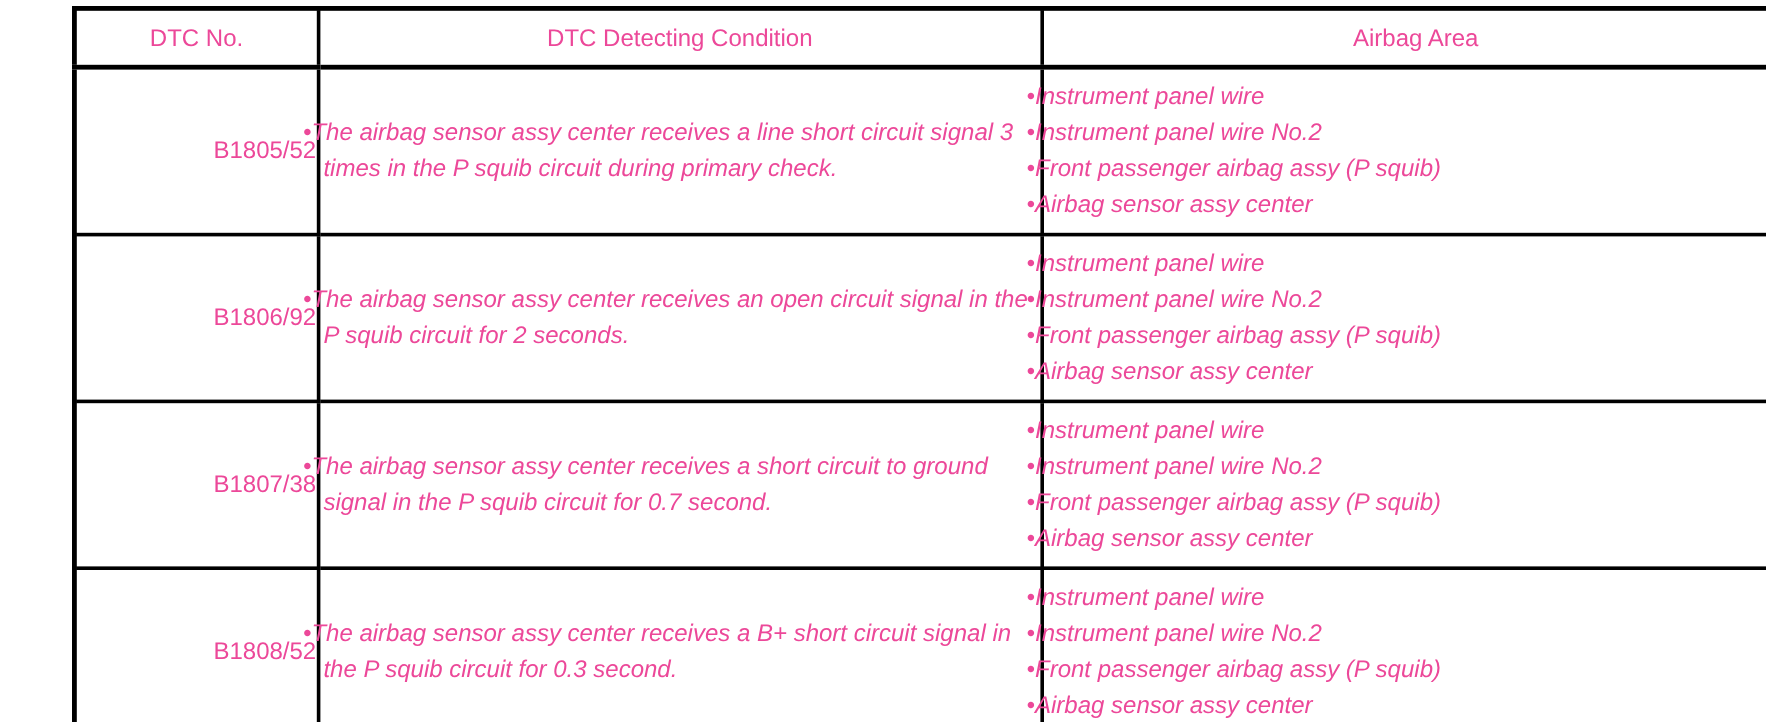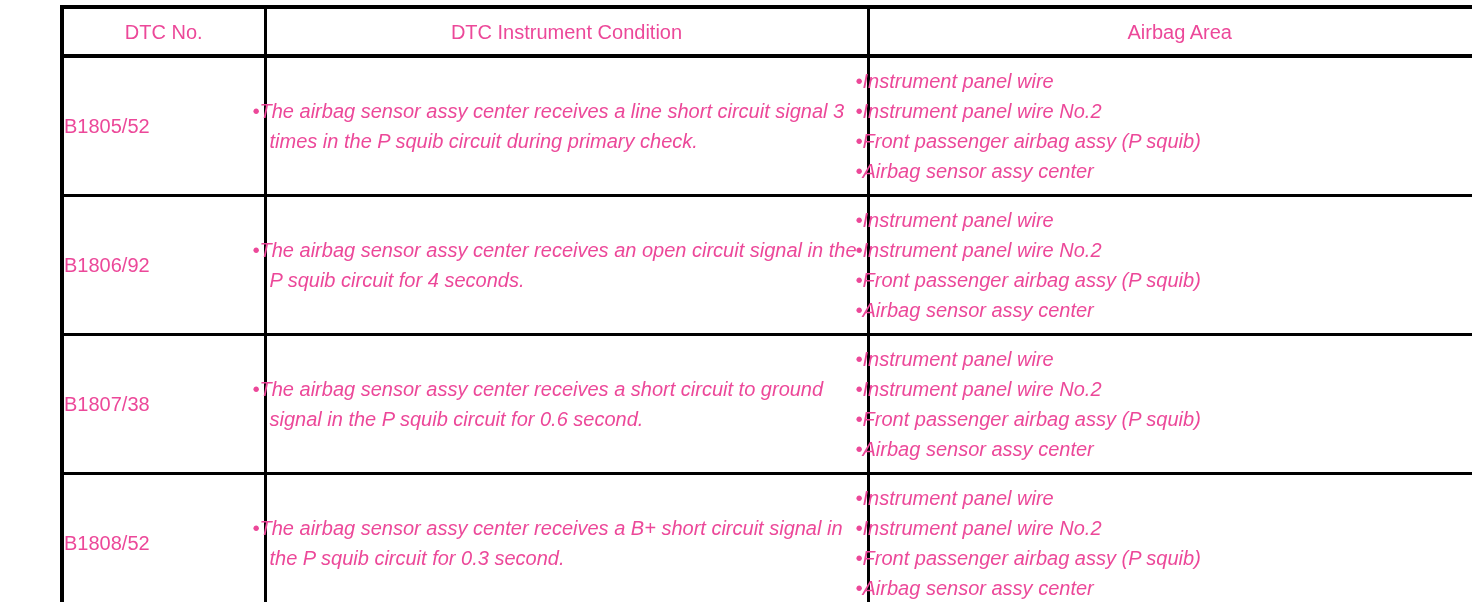--- a/index.html
+++ b/index.html
@@ -37,21 +37,21 @@
   }
   table.dtc-table thead th {
     height: 45px;
     text-align: center;
     border-bottom: 4px solid #000000;
   }
   table.dtc-table tbody td {
     height: 136px;
   }
   td.dtc-no-cell {
-    text-align: left;
+    text-align: right;
   }
   td.condition-cell {
     padding: 8px 10px 8px 12px;
   }
   td.trouble-cell {
     padding: 8px 10px 8px 10px;
   }
   .bullet-item {
     padding-left: 3px;
     text-indent: -17px;
@@ -67,53 +67,53 @@
 <div class="page">
   <table class="dtc-table">
     <colgroup>
       <col style="width:203px">
       <col style="width:603px">
       <col style="width:624px">
     </colgroup>
     <thead>
       <tr>
         <th>DTC No.</th>
-        <th>DTC Instrument Condition</th>
+        <th>DTC Detecting Condition</th>
         <th>Airbag Area</th>
       </tr>
     </thead>
     <tbody>
         <tr>
           <td class="dtc-no-cell">B1805/52</td>
           <td class="condition-cell">
             <div class="bullet-item">The airbag sensor assy center receives a line short circuit signal 3 times in the P squib circuit during primary check.</div>
           </td>
           <td class="trouble-cell">
             <div class="bullet-item">Instrument panel wire</div>
             <div class="bullet-item">Instrument panel wire No.2</div>
             <div class="bullet-item">Front passenger airbag assy (P squib)</div>
             <div class="bullet-item">Airbag sensor assy center</div>
           </td>
         </tr>
         <tr>
           <td class="dtc-no-cell">B1806/92</td>
           <td class="condition-cell">
-            <div class="bullet-item">The airbag sensor assy center receives an open circuit signal in the P squib circuit for 4 seconds.</div>
+            <div class="bullet-item">The airbag sensor assy center receives an open circuit signal in the P squib circuit for 2 seconds.</div>
           </td>
           <td class="trouble-cell">
             <div class="bullet-item">Instrument panel wire</div>
             <div class="bullet-item">Instrument panel wire No.2</div>
             <div class="bullet-item">Front passenger airbag assy (P squib)</div>
             <div class="bullet-item">Airbag sensor assy center</div>
           </td>
         </tr>
         <tr>
           <td class="dtc-no-cell">B1807/38</td>
           <td class="condition-cell">
-            <div class="bullet-item">The airbag sensor assy center receives a short circuit to ground signal in the P squib circuit for 0.6 second.</div>
+            <div class="bullet-item">The airbag sensor assy center receives a short circuit to ground signal in the P squib circuit for 0.7 second.</div>
           </td>
           <td class="trouble-cell">
             <div class="bullet-item">Instrument panel wire</div>
             <div class="bullet-item">Instrument panel wire No.2</div>
             <div class="bullet-item">Front passenger airbag assy (P squib)</div>
             <div class="bullet-item">Airbag sensor assy center</div>
           </td>
         </tr>
         <tr>
           <td class="dtc-no-cell">B1808/52</td>

